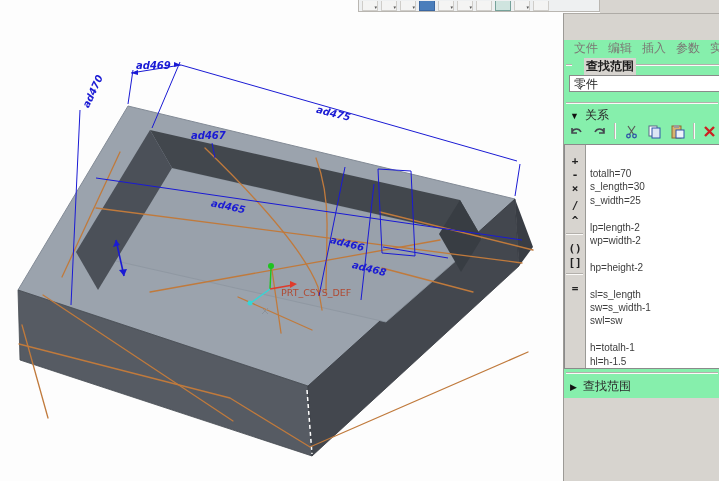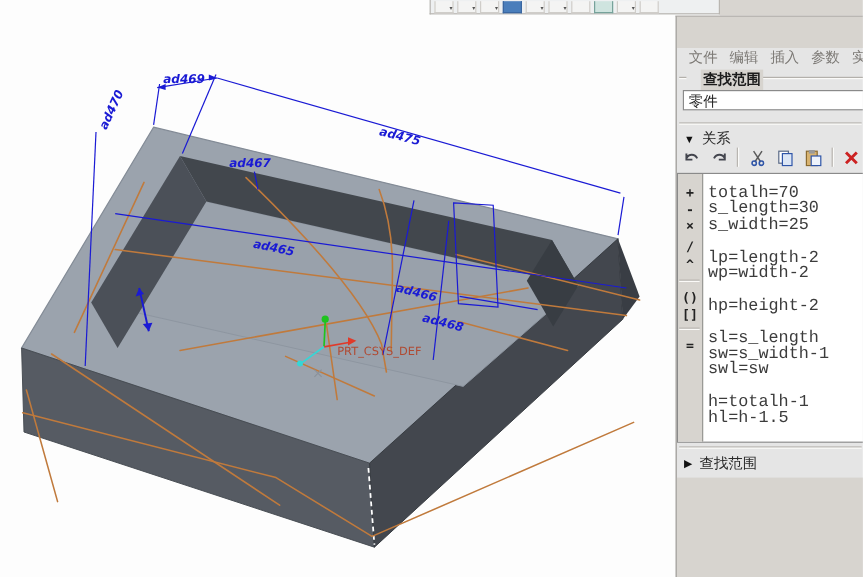--- a/index.html
+++ b/index.html
@@ -10,21 +10,21 @@
   
   #top-toolbar{position:absolute;left:358px;top:0;width:242px;height:12px;
     background:#eef0f1;border:1px solid #b9b6b1;border-top:none;display:flex;align-items:flex-end;gap:3px;padding:0 3px;box-sizing:border-box;}
   .tb-stub{width:14px;height:9px;border:1px solid #cfcdc9;border-top:none;background:#f4f4f3;position:relative;}
   .tb-stub .dn{position:absolute;right:0;bottom:0;font-size:5px;line-height:5px;color:#555;}
   .tb-stub.blue{background:#4a7ebb;border-color:#3a66a0;}
   .tb-stub.active{background:#cfe4df;border-color:#76a29a;}
   #top-right-fill{position:absolute;left:600px;top:0;width:119px;height:13px;background:#d8d5d0;}
 
   
-  #panel{position:absolute;left:563px;top:13px;width:156px;height:468px;background:#e5e5e5;
+  #panel{position:absolute;left:563px;top:13px;width:156px;height:468px;background:#86efac;
     border-left:1px solid #9c9a96;border-top:1px solid #aeaba6;box-sizing:border-box;overflow:hidden;}
   #panel-titlebar{position:absolute;left:0;top:0;width:156px;height:26px;background:#d7d4cf;}
   #panel-menubar{position:absolute;left:0;top:26px;width:200px;height:17px;display:flex;gap:10px;padding-left:10px;}
   .menu-item{font-size:12px;color:#7b7874;white-space:nowrap;}
 
   .groove{position:absolute;height:0;border-top:1px solid #b3b0ab;border-bottom:1px solid #fbfaf8;}
   #grp-label{position:absolute;left:20px;top:44px;font-size:12px;font-weight:bold;color:#1c1c1c;background:#d7d4cf;padding:0 2px;z-index:2;}
   #combo{position:absolute;left:5px;top:61px;width:176px;height:17px;background:#fff;border:1px solid #8a8a8a;
     font-size:12px;color:#222;line-height:16px;padding-left:4px;box-sizing:border-box;}
 
@@ -33,21 +33,21 @@
 
   #rel-toolbar{position:absolute;left:4px;top:106px;width:150px;height:22px;display:flex;align-items:center;gap:7px;}
   .icon-btn{width:18px;height:18px;display:flex;align-items:center;justify-content:center;}
   .vsep{width:0;height:16px;border-left:1px solid #b8b5b0;border-right:1px solid #fafaf8;}
 
   #editor{position:absolute;left:0;top:130px;width:160px;height:225px;border:1px solid #8a8a8a;box-sizing:border-box;background:#fff;display:flex;}
   #op-gutter{width:20px;background:#d7d4cf;border-right:1px solid #9a9a96;position:relative;flex:none;}
   .op{position:absolute;left:0;width:20px;text-align:center;font-family:"DejaVu Sans Mono",monospace;
       font-size:11px;font-weight:bold;color:#222;line-height:11px;}
   .hsep{position:absolute;left:1px;width:17px;height:0;border-top:1px solid #b3b0ab;border-bottom:1px solid #fbfaf8;}
-  #rel-code{margin:0;padding:10px 4px;font-family:Liberation Mono, monospace;font-size:14px;line-height:13.4px;color:#3c3c3c;white-space:pre;}
+  #rel-code{margin:0;padding:22px 4px;font-family:Liberation Sans, sans-serif;font-size:10px;line-height:13.4px;color:#3c3c3c;white-space:pre;}
 
   #local-params{top:364px;}
   #panel-bottom-fill{position:absolute;left:0;top:384px;width:156px;height:84px;background:#d7d4cf;}
 
   
   #viewport{position:absolute;left:0;top:0;}
   .dim-label{font-family:"DejaVu Sans",sans-serif;font-style:italic;font-weight:bold;font-size:10px;fill:#1a1ad4;}
   .csys-label{font-family:"DejaVu Sans",sans-serif;font-size:9.5px;fill:#b04a32;}
 </style>
 </head>

